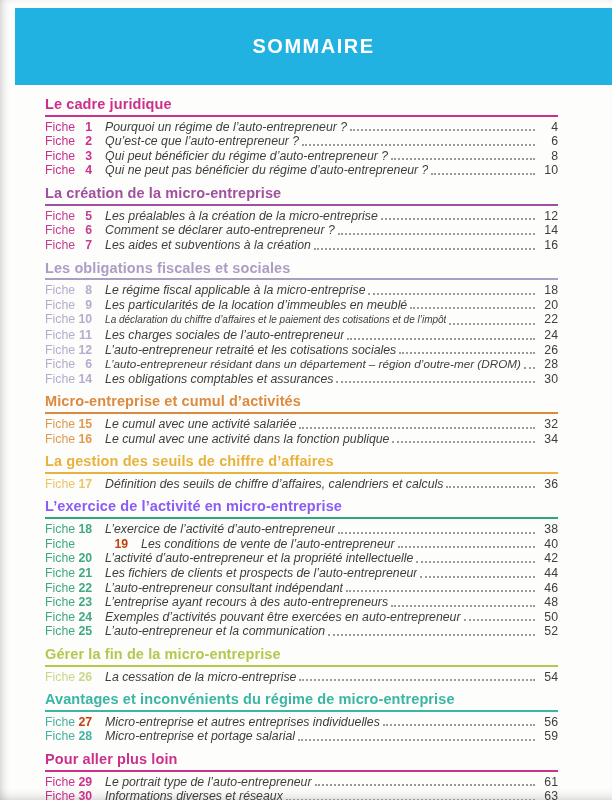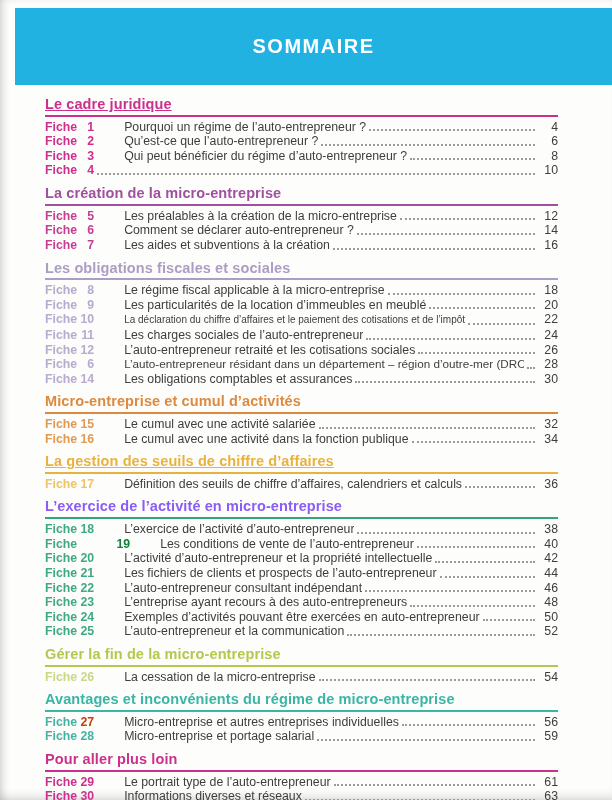--- a/index.html
+++ b/index.html
@@ -25,39 +25,39 @@
   .sec-title {
     margin:0; padding:0; font-size:14.5px; font-weight:bold; line-height:1.15;
     letter-spacing:0.1px;
   }
   .sec-rule { height:2px; margin-top:2px; margin-bottom:3px; }
   .row {
     display:flex; align-items:baseline;
     font-size:12.3px; color:#3e3e3e; line-height:14.6px;
     white-space:nowrap;
   }
-  .fiche { font-weight:bold; flex:0 0 auto; }
+  .fiche { font-weight:normal; flex:0 0 auto; }
   .num   { font-weight:bold; flex:0 0 auto; width:17px; text-align:right; }
-  .title { margin-left:30px; flex:0 1 auto; overflow:hidden; }
+  .title { margin-left:13px; flex:0 1 auto; overflow:hidden;font-style:italic; }
   .leader {
     flex:1 1 8px; min-width:8px; align-self:flex-end;
     border-bottom:2px dotted #9a9a9a; margin:0 3px 3px 3px;
   }
   .pagenum { flex:0 0 auto; min-width:20px; text-align:right; color:#3e3e3e; }
 </style>
 </head>
 <body>
 
 <div class="page">
   <div class="band" style="background: rgb(33, 178, 226);">
     <div class="band-title">SOMMAIRE</div>
   </div>
   <div class="content" id="toc">
   <section class="sec">
-    <h2 class="sec-title" style="color: rgb(205, 47, 141); text-decoration: underline;">Le cadre juridique</h2>
+    <h2 class="sec-title" style="color: rgb(205, 47, 141);">Le cadre juridique</h2>
     <div class="sec-rule" style="background: rgb(205, 47, 141);"></div>
     <div class="sec-entries">
   <div class="row">
     <span class="fiche" style="color: rgb(205, 47, 141);">Fiche</span>
     <span class="num" style="color: rgb(205, 47, 141);">1</span>
     <span class="title">Pourquoi un régime de l’auto-entrepreneur ?</span>
     <span class="leader"></span>
     <span class="pagenum">4</span>
   </div>
 
@@ -73,20 +73,21 @@
     <span class="fiche" style="color: rgb(205, 47, 141);">Fiche</span>
     <span class="num" style="color: rgb(205, 47, 141);">3</span>
     <span class="title">Qui peut bénéficier du régime d’auto-entrepreneur ?</span>
     <span class="leader"></span>
     <span class="pagenum">8</span>
   </div>
 
   <div class="row">
     <span class="fiche" style="color: rgb(205, 47, 141);">Fiche</span>
     <span class="num" style="color: rgb(205, 47, 141);">4</span>
+    <span class="title">Qui ne peut pas bénéficier du régime d’auto-entrepreneur ?</span>
     <span class="leader"></span>
     <span class="pagenum">10</span>
   </div>
 </div>
   </section>
 
   <section class="sec">
     <h2 class="sec-title" style="color: rgb(161, 80, 159);">La création de la micro-entreprise</h2>
     <div class="sec-rule" style="background: rgb(161, 80, 159);"></div>
     <div class="sec-entries">
@@ -194,21 +195,21 @@
     <span class="fiche" style="color: rgb(224, 154, 82);">Fiche</span>
     <span class="num" style="color: rgb(224, 154, 82);">16</span>
     <span class="title">Le cumul avec une activité dans la fonction publique</span>
     <span class="leader"></span>
     <span class="pagenum">34</span>
   </div>
 </div>
   </section>
 
   <section class="sec">
-    <h2 class="sec-title" style="color: rgb(232, 178, 61); text-decoration: underline;">La gestion des seuils de chiffre d’affaires</h2>
+    <h2 class="sec-title" style="color: rgb(232, 178, 61);">La gestion des seuils de chiffre d’affaires</h2>
     <div class="sec-rule" style="background: rgb(232, 178, 61);"></div>
     <div class="sec-entries">
   <div class="row">
     <span class="fiche" style="color: rgb(238, 196, 101);">Fiche</span>
     <span class="num" style="color: rgb(238, 196, 101);">17</span>
     <span class="title">Définition des seuils de chiffre d’affaires, calendriers et calculs</span>
     <span class="leader"></span>
     <span class="pagenum">36</span>
   </div>
 </div>
@@ -221,21 +222,21 @@
   <div class="row">
     <span class="fiche" style="color: rgb(63, 169, 131);">Fiche</span>
     <span class="num" style="color: rgb(63, 169, 131);">18</span>
     <span class="title">L’exercice de l’activité d’auto-entrepreneur</span>
     <span class="leader"></span>
     <span class="pagenum">38</span>
   </div>
 
   <div class="row">
     <span class="fiche" style="color: rgb(63, 169, 131);">Fiche</span>
-    <span class="num" style="color: #15803d; padding-left: 36px;">19</span>
+    <span class="num" style="color: #c2410c; padding-left: 36px;">19</span>
     <span class="title">Les conditions de vente de l’auto-entrepreneur</span>
     <span class="leader"></span>
     <span class="pagenum">40</span>
   </div>
 
   <div class="row">
     <span class="fiche" style="color: rgb(63, 169, 131);">Fiche</span>
     <span class="num" style="color: rgb(63, 169, 131);">20</span>
     <span class="title">L’activité d’auto-entrepreneur et la propriété intellectuelle</span>
     <span class="leader"></span>

